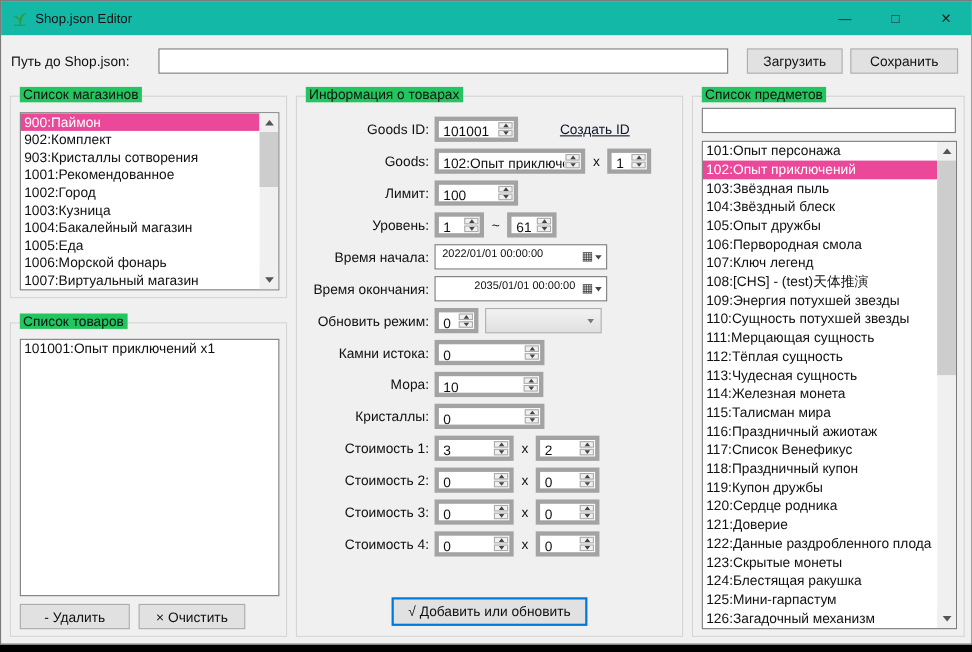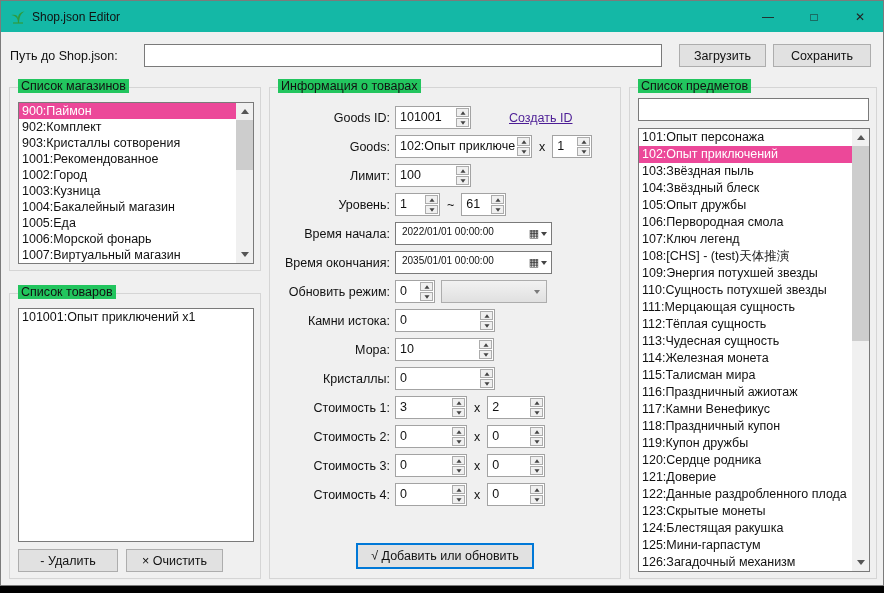--- a/index.html
+++ b/index.html
@@ -67,21 +67,21 @@
   .clear-btn { position:absolute; left:116px; top:255px; width:97px; height:23px; }
 
   
   .form { position:absolute; left:8px; right:8px; top:18px; }
   .frow { display:flex; align-items:center; height:23px; margin-bottom:6px; }
   .flabel { width:112px; text-align:right; margin-right:5px; font-size:12.5px; color:#111;
     white-space:nowrap; flex:none; }
   .sep { font-size:12.5px; margin:0 7px; color:#111; }
 
   
-  .ud { display:flex; align-items:stretch; height:23px; border:1px solid #a3a3a3;
+  .ud { display:flex; align-items:stretch; height:23px; border:4px solid #a3a3a3;
     background:#fff; flex:none; }
   .ud-val { flex:1; font-size:12.5px; color:#111; padding:3px 2px 0 4px;
     white-space:nowrap; overflow:hidden; }
   .ud-spin { width:15px; display:flex; flex-direction:column; padding:1px; flex:none; }
   .ud-btn { flex:1; background:#f0f0f0; border:1px solid #acacac; display:flex;
     align-items:center; justify-content:center; }
   .ud-btn + .ud-btn { margin-top:1px; }
   .ud-btn .tri-up, .ud-btn .tri-down { transform:scale(.85); }
 
   
@@ -91,21 +91,21 @@
   .dtp-btn { width:26px; display:flex; align-items:center; justify-content:center; gap:2px; flex:none; }
   .cal-icon { font-size:11px; color:#333; line-height:1; }
 
   
   .combo { height:23px; border:1px solid #adadad; background:linear-gradient(#f2f2f2,#e0e0e0);
     display:flex; align-items:center; flex:none; margin-left:6px; }
   .combo-val { flex:1; font-size:12.5px; color:#6d6d6d; padding:0 4px; }
   .combo-btn { width:18px; display:flex; align-items:center; justify-content:center; }
   .combo-btn .tri-down { border-top-color:#7a7a7a; }
 
-  .link { font-size:12.5px; color:#4c1d95; text-decoration:underline; margin-left:38px; cursor:pointer; }
+  .link { font-size:12.5px; color:#0f172a; text-decoration:underline; margin-left:38px; cursor:pointer; }
 
   .submit-btn { position:absolute; left:50%; transform:translateX(-50%); bottom:9px;
     width:178px; height:26px; background:#e1e1e1; border:2px solid #0078d7;
     font-size:12.5px; color:#111; font-family:inherit; cursor:default; }
 
   
   .filter-input { position:absolute; left:8px; top:10px; width:231px; height:23px;
     border:1px solid #7a7a7a; background:#fff; font-size:12.5px; padding:2px 4px; outline:none; }
 </style>
 </head>
@@ -266,21 +266,21 @@
           <span class="dtp-val">2022/01/01 00:00:00</span>
           <span class="dtp-btn">
             <span class="cal-icon">▦</span>
               <i class="tri-down"></i>
           </span>
         </div>
       </div>
 
       <div class="frow">
         <span class="flabel">Время окончания:</span>
-        <div class="dtp" style="width:157px;">
+        <div class="dtp" style="width:157px;text-align:right;">
           <span class="dtp-val">2035/01/01 00:00:00</span>
           <span class="dtp-btn">
             <span class="cal-icon">▦</span>
               <i class="tri-down"></i>
           </span>
         </div>
       </div>
 
       <div class="frow">
         <span class="flabel">Обновить режим:</span>
@@ -474,21 +474,21 @@
           <div class="list-item">107:Ключ легенд</div>
           <div class="list-item">108:[CHS] - (test)天体推演</div>
           <div class="list-item">109:Энергия потухшей звезды</div>
           <div class="list-item">110:Сущность потухшей звезды</div>
           <div class="list-item">111:Мерцающая сущность</div>
           <div class="list-item">112:Тёплая сущность</div>
           <div class="list-item">113:Чудесная сущность</div>
           <div class="list-item">114:Железная монета</div>
           <div class="list-item">115:Талисман мира</div>
           <div class="list-item">116:Праздничный ажиотаж</div>
-          <div class="list-item">117:Камни Венефикус</div>
+          <div class="list-item">117:Список Венефикус</div>
           <div class="list-item">118:Праздничный купон</div>
           <div class="list-item">119:Купон дружбы</div>
           <div class="list-item">120:Сердце родника</div>
           <div class="list-item">121:Доверие</div>
           <div class="list-item">122:Данные раздробленного плода</div>
           <div class="list-item">123:Скрытые монеты</div>
           <div class="list-item">124:Блестящая ракушка</div>
           <div class="list-item">125:Мини-гарпастум</div>
           <div class="list-item">126:Загадочный механизм</div>
         </div>

